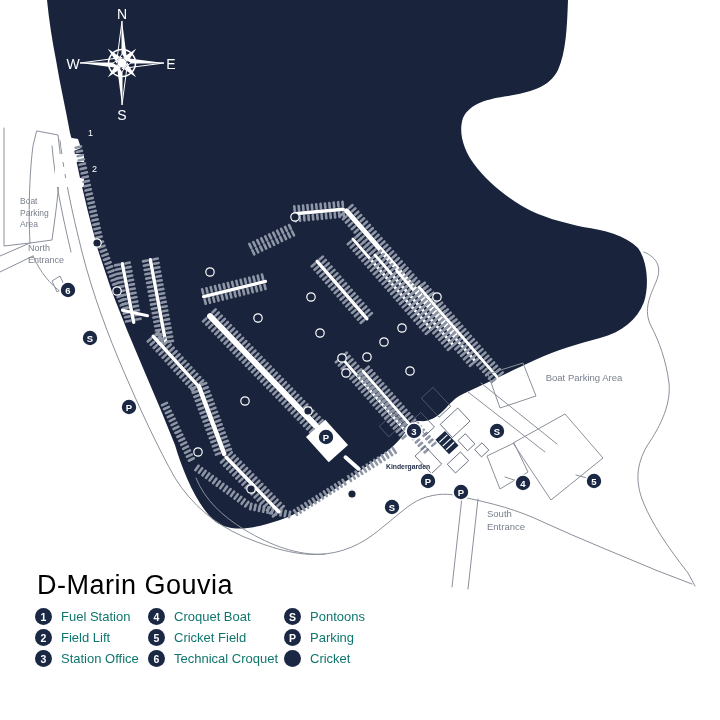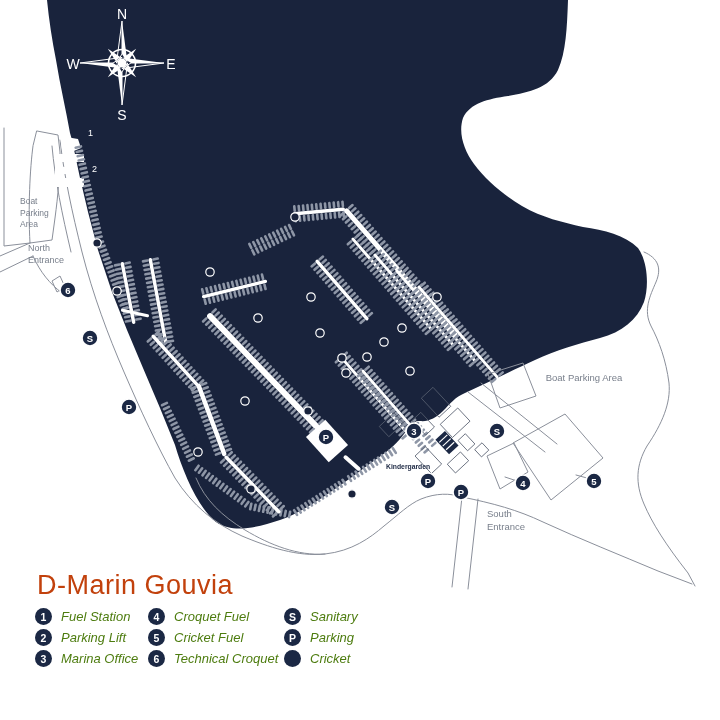--- a/index.html
+++ b/index.html
@@ -4,21 +4,21 @@
 <style>
   html,body{margin:0;padding:0;background:#fff;}
   body{font-family:"Liberation Sans", sans-serif;}
   .stage{position:relative;width:720px;height:720px;background:#ffffff;overflow:hidden;}
   svg text{font-family:"Liberation Sans", sans-serif;}
   .page-title{position:absolute;left:37px;top:570px;font-size:27px;letter-spacing:.5px;color:#27324e;}
   .legend-col{position:absolute;top:608px;}
   .legend-item{display:flex;align-items:center;gap:9px;height:17px;margin-bottom:4px;}
   .legend-badge{width:17px;height:17px;border-radius:50%;background:#1b2844;color:#fff;
     font-size:10.5px;font-weight:bold;display:flex;align-items:center;justify-content:center;flex:0 0 17px;}
-  .legend-label{font-size:13px;color:#4d7c0f;white-space:nowrap;font-style:italic;}
+  .legend-label{font-size:13px;color:#0f766e;white-space:nowrap;}
 </style>
 </head>
 <body>
 
 <div class="stage">
 
   <svg id="map" width="720" height="600" viewBox="0 0 720 600">
       <path d="M47,0 L568,0 C567,28 566,52 558,70 C549,88 530,92 508,96 C488,99 470,103 463,118 C458,133 464,150 474,164 C486,180 502,194 522,206 C543,218 562,222 583,227 C604,230 625,235 638,248 C648,262 649,287 644,302 C637,320 622,332 600,338 C578,344 556,350 535,360 C515,369 498,378 480,386 L465,393 C455,397 450,404 443,411 C436,418 428,422 420,421 C413,420 410,427 404,434 C398,442 390,450 378,458 C365,467 350,479 332,491 C316,502 300,513 280,520 C258,527 234,534 216,522 C198,508 183,472 175,445 L160,408 L143,368 L127,330 L112,292 L98,250 L88,212 L80,178 L72,140 L70,133 C66,110 60,85 56,60 C52,40 49,20 47,0 Z" fill="#19233C"></path>
       <g>
         <path d="M4,128 L4,246 L30,243" fill="none" stroke="#8B909B" stroke-width="1" stroke-linecap="round"></path>
@@ -1090,56 +1090,56 @@
         <text x="28" y="263" fill="#787F8B" font-size="9" text-anchor="start" font-weight="normal">Entrance</text>
         <text x="584" y="381" fill="#787F8B" font-size="9.5" text-anchor="middle" font-weight="normal">Boat Parking Area</text>
         <text x="487" y="517" fill="#787F8B" font-size="9.5" text-anchor="start" font-weight="normal">South</text>
         <text x="487" y="529.5" fill="#787F8B" font-size="9.5" text-anchor="start" font-weight="normal">Entrance</text>
         <text x="386" y="469" fill="#1B2742" font-size="6.8" text-anchor="start" font-weight="bold">Kindergarden</text>
         <text x="88" y="136" fill="#ffffff" font-size="9" text-anchor="start" font-weight="normal">1</text>
         <text x="92" y="172" fill="#ffffff" font-size="9" text-anchor="start" font-weight="normal">2</text>
       </g>
     </svg>
 
-  <div class="page-title" style="color: #c2410c;">D-Marin Gouvia</div>
+  <div class="page-title" style="color: #000000;">D-Marin Gouvia</div>
 
   <div class="legend-col" style="left:35px">
     <div class="legend-item">
       <span class="legend-badge" style="background: rgb(27, 40, 68);">1</span>
       <span class="legend-label">Fuel Station</span>
     </div>
     <div class="legend-item">
       <span class="legend-badge" style="background: rgb(27, 40, 68);">2</span>
-      <span class="legend-label">Parking Lift</span>
+      <span class="legend-label">Field Lift</span>
     </div>
     <div class="legend-item">
       <span class="legend-badge" style="background: rgb(27, 40, 68);">3</span>
-      <span class="legend-label">Marina Office</span>
+      <span class="legend-label">Station Office</span>
     </div>
   </div>
 
   <div class="legend-col" style="left:148px">
     <div class="legend-item">
       <span class="legend-badge" style="background: rgb(27, 40, 68);">4</span>
-      <span class="legend-label">Croquet Fuel</span>
+      <span class="legend-label">Croquet Boat</span>
     </div>
     <div class="legend-item">
       <span class="legend-badge" style="background: rgb(27, 40, 68);">5</span>
-      <span class="legend-label">Cricket Fuel</span>
+      <span class="legend-label">Cricket Field</span>
     </div>
     <div class="legend-item">
       <span class="legend-badge" style="background: rgb(27, 40, 68);">6</span>
       <span class="legend-label">Technical Croquet</span>
     </div>
   </div>
 
   <div class="legend-col" style="left:284px">
     <div class="legend-item">
       <span class="legend-badge" style="background: rgb(27, 40, 68);">S</span>
-      <span class="legend-label">Sanitary</span>
+      <span class="legend-label">Pontoons</span>
     </div>
     <div class="legend-item">
       <span class="legend-badge" style="background: rgb(27, 40, 68);">P</span>
       <span class="legend-label">Parking</span>
     </div>
     <div class="legend-item">
       <span class="legend-badge" style="background: rgb(27, 40, 68);"></span>
       <span class="legend-label">Cricket</span>
     </div>
   </div>

